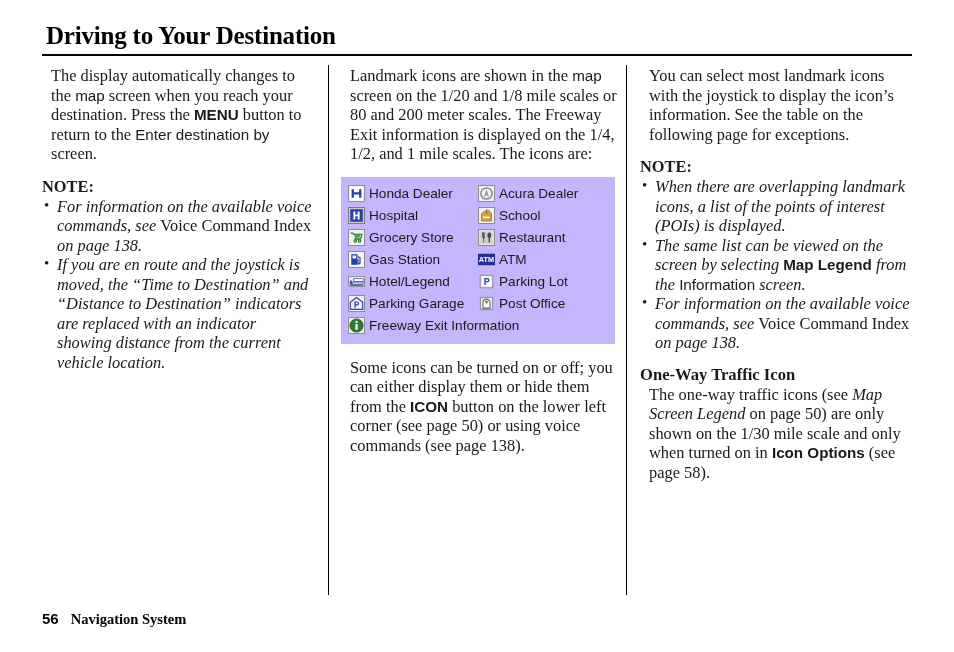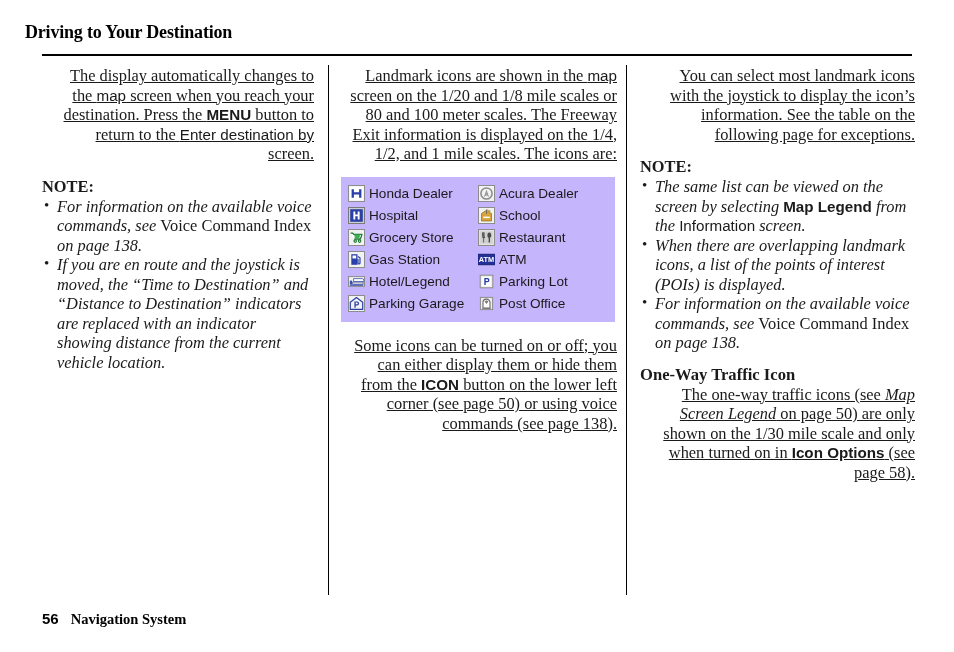--- a/index.html
+++ b/index.html
@@ -19,25 +19,25 @@
 
   
   .page {
     position: absolute;
     left: 0; top: 0;
     width: 954px; height: 652px;
   }
 
   .page-title {
     position: absolute;
-    left: 25px;
+    left: 46px;
     top: 22px;
     font-family: "Liberation Serif", serif;
     font-weight: bold;
-    font-size: 18px;
+    font-size: 25px;
     letter-spacing: -0.2px;
     color: #000;
     white-space: nowrap;
   }
   .title-rule {
     position: absolute;
     left: 42px;
     top: 54px;
     width: 870px;
     height: 2px;
@@ -62,22 +62,21 @@
   .col-1 { left: 42px;  width: 272px; }
   .col-2 { left: 341px; width: 276px; }
   .col-3 { left: 640px; width: 275px; }
 
   
   .para {
     font-family: "Liberation Serif", serif;
     font-size: 16.4px;
     line-height: 19.5px;
     margin: 0 0 13px 9px;
-    text-align: right;
-    text-decoration: underline;
+    text-align: left;
   }
   .para:last-child { margin-bottom: 0; }
 
   
   .scr {
     font-family: "Liberation Sans", sans-serif;
     font-size: 15.2px;
   }
   .scr-b {
     font-family: "Liberation Sans", sans-serif;
@@ -210,21 +209,21 @@
 
     <ul class="notes">
       <li><span>For information on the available voice commands, see </span><span class="up">Voice Command Index</span><span> on page 138.</span></li>
       <li><span>If you are en route and the joystick is moved, the “Time to Destination” and “Distance to Destination” indicators are replaced with an indicator showing distance from the current vehicle location.</span></li>
     </ul>
   </div>
 
   <div class="column col-2">
 
 
-    <p class="para"><span>Landmark icons are shown in the </span><span class="scr">map</span><span> screen on the 1/20 and 1/8 mile scales or 80 and 100 meter scales. The Freeway Exit information is displayed on the 1/4, 1/2, and 1 mile scales. The icons are:</span></p>
+    <p class="para"><span>Landmark icons are shown in the </span><span class="scr">map</span><span> screen on the 1/20 and 1/8 mile scales or 80 and 200 meter scales. The Freeway Exit information is displayed on the 1/4, 1/2, and 1 mile scales. The icons are:</span></p>
 
     <div class="icon-table">
 
       <div class="icon-row">
         <div class="icon-cell">
           <svg class="icon-glyph" viewBox="0 0 17 17">
             <rect x="0.5" y="0.5" width="16" height="16" fill="#f4f4f4" stroke="#8d8d8d"></rect>
             <rect x="2" y="2" width="13" height="13" fill="#ffffff"></rect>
             <path d="M3.6 4.2h2.3v3.1h5.2V4.2h2.3v8.6h-2.3V9.6H5.9v3.2H3.6z" fill="#2a3fa8"></path>
           </svg>
@@ -339,35 +338,46 @@
           <svg class="icon-glyph" viewBox="0 0 17 17">
             <rect x="2.4" y="2.4" width="12.2" height="12.2" fill="#ededed" stroke="#8d8d8d"></rect>
             <path d="M5.0 13.3 V7.6 a3.5 3.5 0 0 1 7.0 0 v5.7 Z" fill="#ffffff" stroke="#6a6a6a" stroke-width="1.1"></path>
             <path d="M6.6 6.6 a2.2 2.2 0 0 1 3.8 0 l-1.9 2.3 Z" fill="#7a7a7a"></path>
             <rect x="4.6" y="12.6" width="7.8" height="1.4" fill="#7a7a7a"></rect>
           </svg>
           <span class="icon-label">Post Office</span>
         </div>
       </div>
 
+      <div class="icon-row">
+        <div class="icon-cell wide">
+          <svg class="icon-glyph" viewBox="0 0 17 17">
+            <rect x="0.5" y="0.5" width="16" height="16" fill="#f2f2f2" stroke="#8d8d8d"></rect>
+            <circle cx="8.5" cy="8.5" r="6.6" fill="#2e7d32" stroke="#14551b" stroke-width="0.8"></circle>
+            <circle cx="8.5" cy="4.9" r="1.2" fill="#ffffff"></circle>
+            <path d="M7.4 7.1h2.3v5.6H7.4z" fill="#ffffff"></path>
+          </svg>
+          <span class="icon-label">Freeway Exit Information</span>
+        </div>
+      </div>
     </div>
 
     <p class="para"><span>Some icons can be turned on or off; you can either display them or hide them from the </span><span class="scr-b">ICON</span><span> button on the lower left corner (see page 50) or using voice commands (see page 138).</span></p>
   </div>
 
   <div class="column col-3">
 
     <p class="para">You can select most landmark icons with the joystick to display the icon’s information. See the table on the following page for exceptions.</p>
 
     <p class="note-label">NOTE:</p>
 
     <ul class="notes">
+      <li><span>When there are overlapping landmark icons, a list of the points of interest (POIs) is displayed.</span></li>
+
       <li><span>The same list can be viewed on the screen by selecting </span><span class="scr-b up">Map Legend</span><span> from the </span><span class="scr up">Information</span><span> screen.</span></li>
-
-      <li><span>When there are overlapping landmark icons, a list of the points of interest (POIs) is displayed.</span></li>
 
       <li><span>For information on the available voice commands, see </span><span class="up">Voice Command Index</span><span> on page 138.</span></li>
     </ul>
 
     <h3 class="h-serif">One-Way Traffic Icon</h3>
 
     <p class="para"><span>The one-way traffic icons (see </span><span class="ital">Map Screen Legend</span><span> on page 50) are only shown on the 1/30 mile scale and only when turned on in </span><span class="scr-b">Icon Options</span><span> (see page 58).</span></p>
   </div>
 
   <div class="footer">

